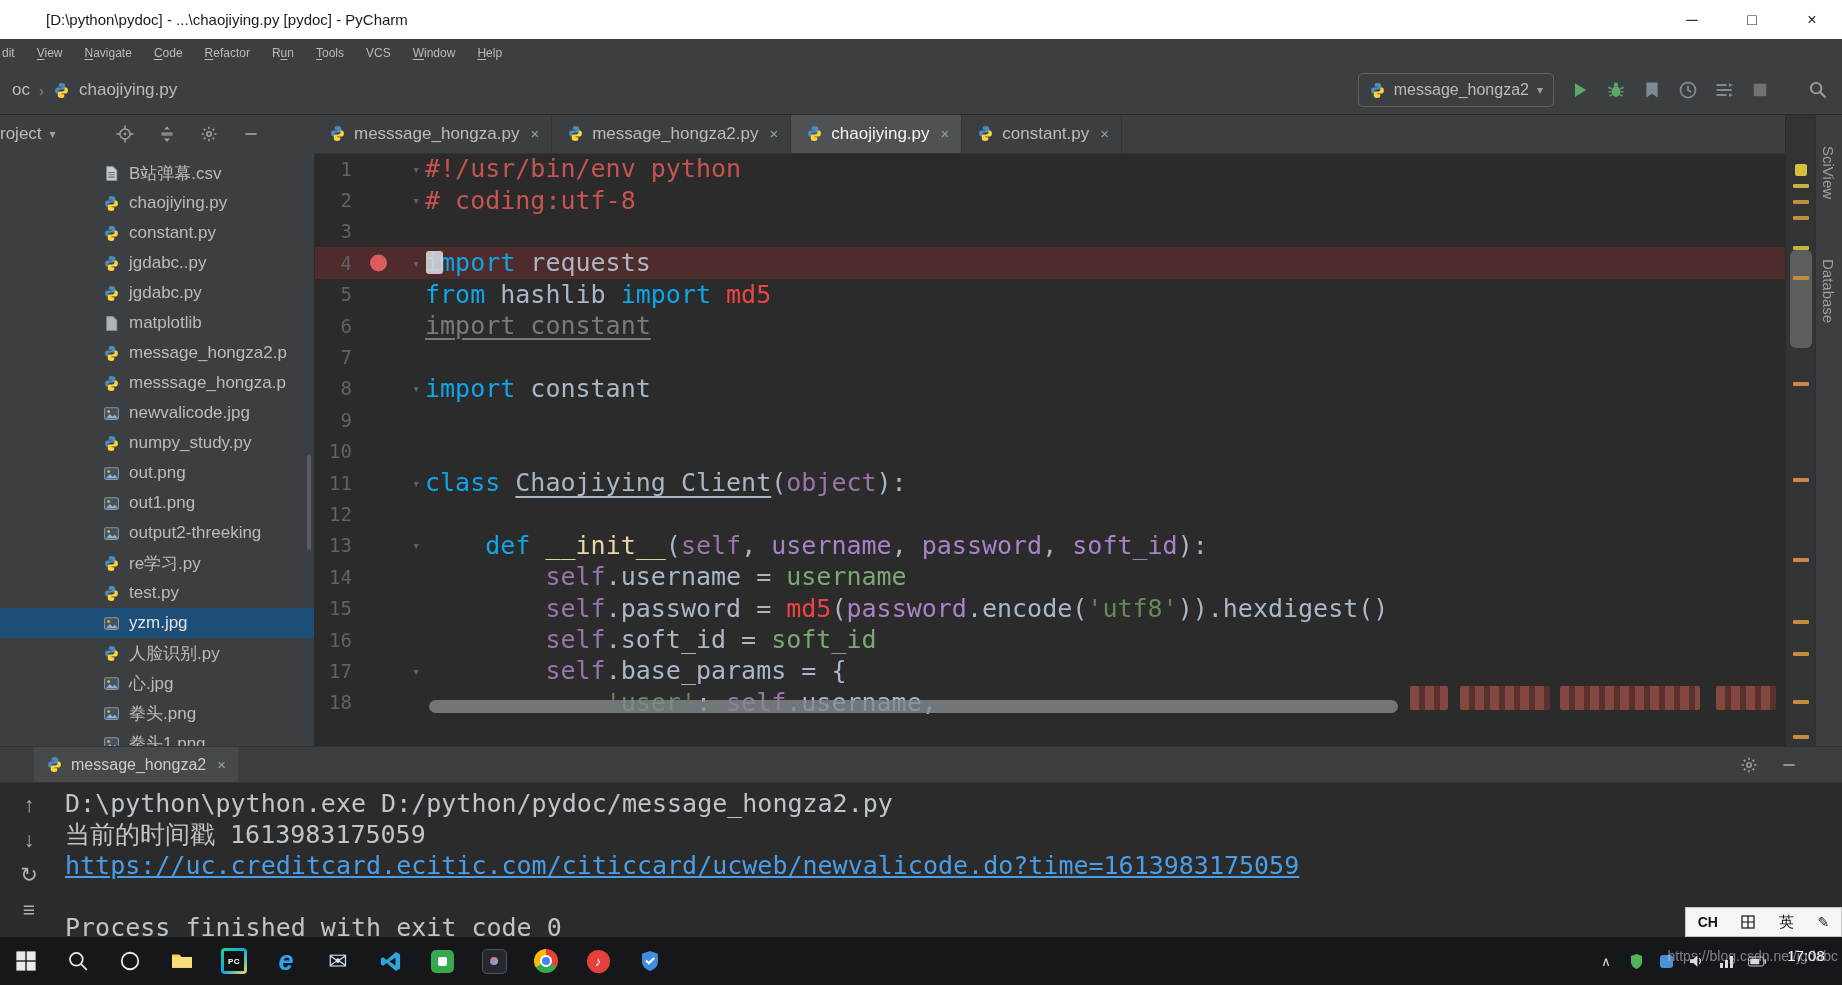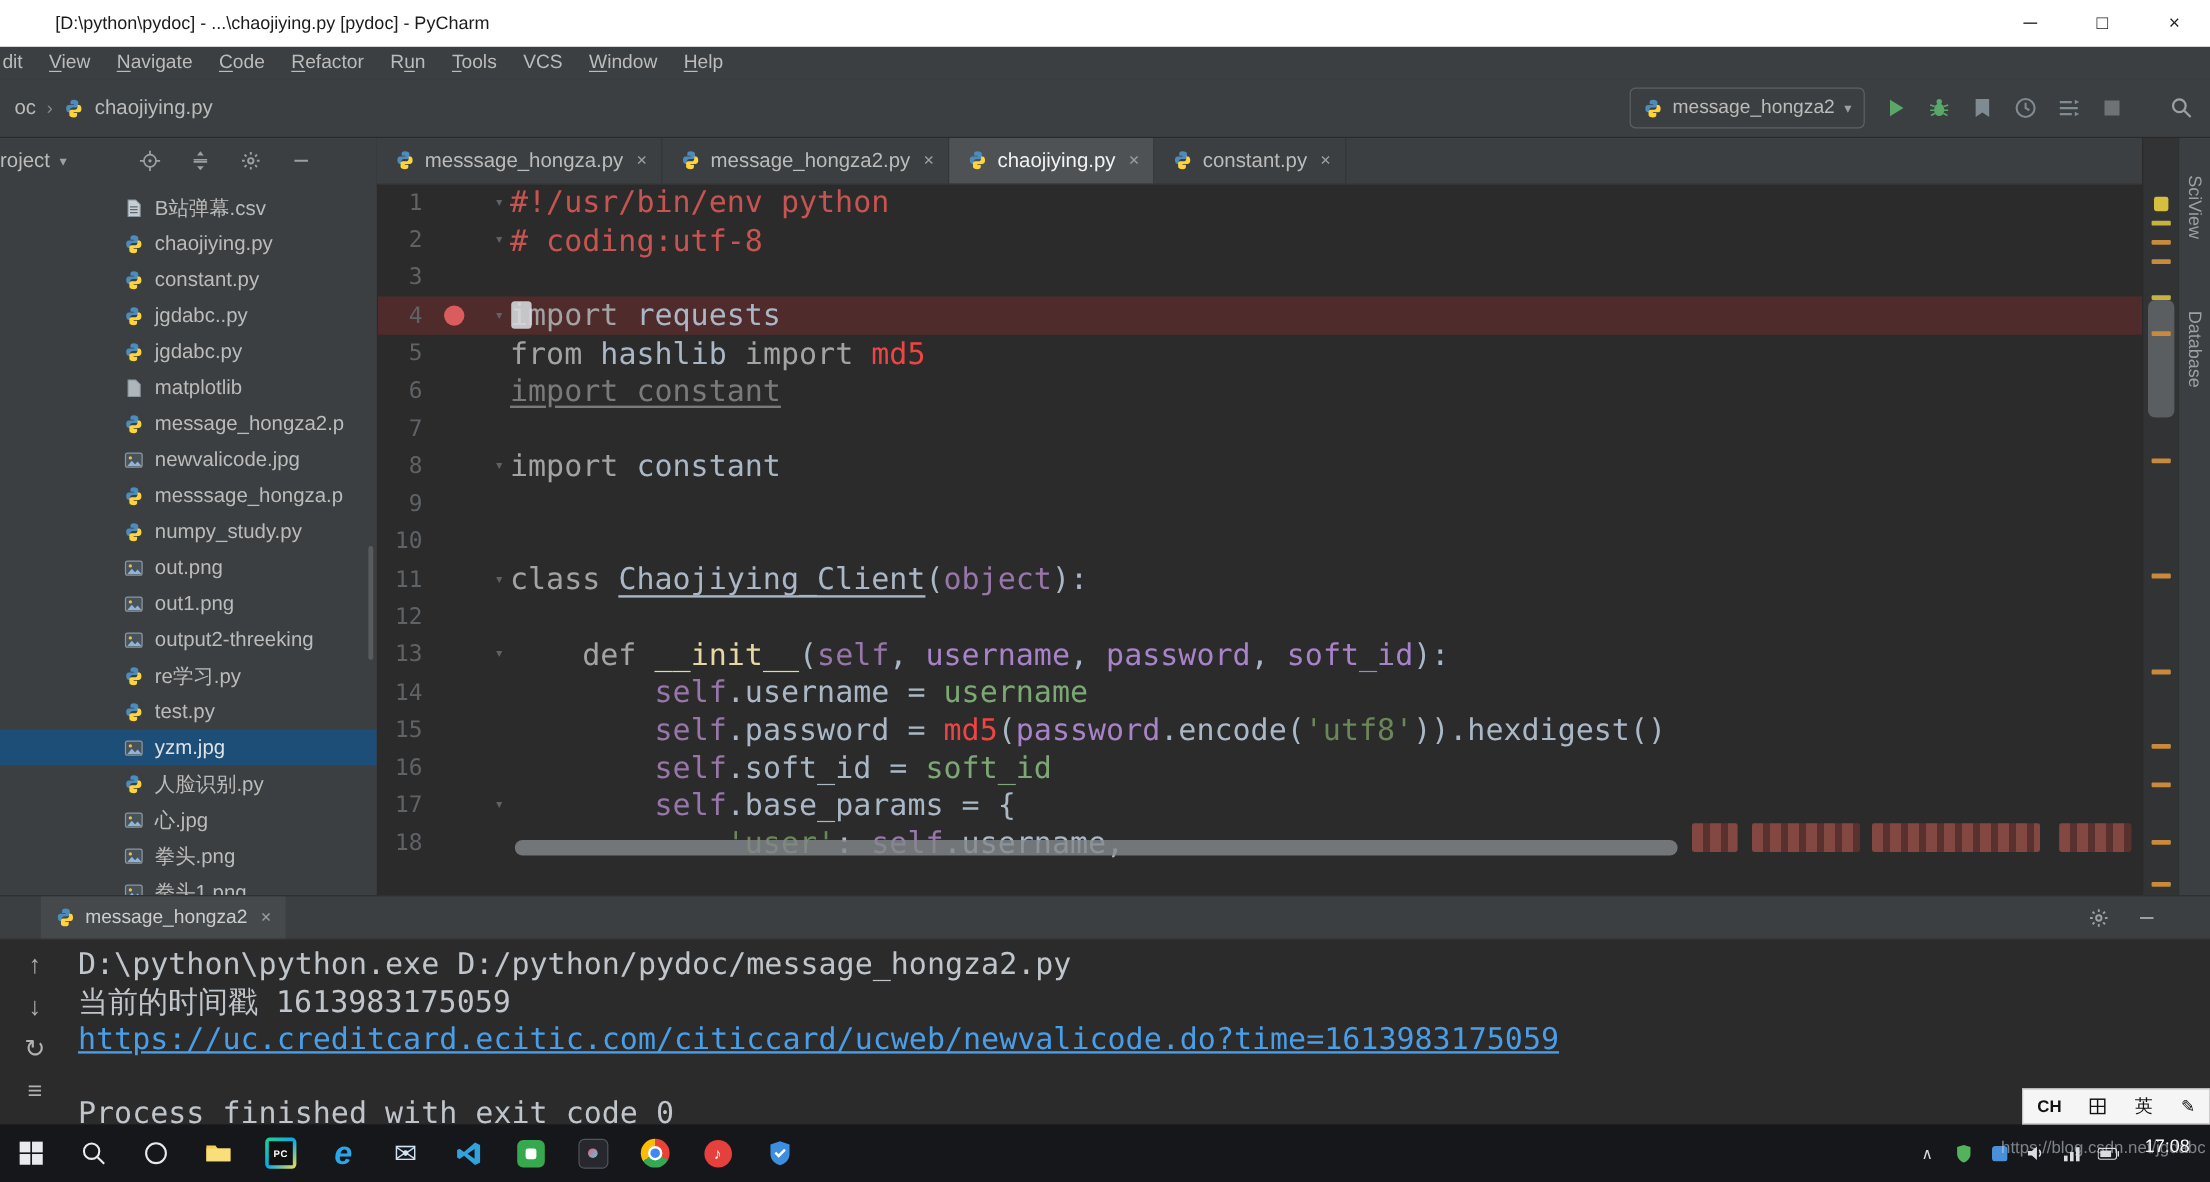--- a/index.html
+++ b/index.html
@@ -9,21 +9,21 @@
 
   
   .titlebar{position:absolute;left:0;top:0;right:0;height:39px;background:#FFFFFF;color:#1b1b1b;
             display:flex;align-items:center;z-index:4;padding-left:36px;}
   .title-text{padding-left:10px;font-size:15px;}
   .win-controls{margin-left:auto;display:flex;height:100%;}
   .win-btn{width:60px;display:flex;align-items:center;justify-content:center;font-size:16px;color:#222;}
 
   
   .menubar{position:absolute;top:39px;left:0;right:0;height:27px;background:#3C3F41;display:flex;
-           align-items:center;color:#BBBBBB;font-size:16px;border-bottom:1px solid #323232;z-index:3;}
+           align-items:center;color:#BBBBBB;font-size:12px;border-bottom:1px solid #323232;z-index:3;}
   .menu-item{padding:0 11px;}
   .menu-item:first-child{padding-left:2px;}
   .menu-item u{text-decoration:underline;text-underline-offset:2px;}
 
   
   .toolbar{position:absolute;top:66px;left:0;right:0;height:48px;background:#3C3F41;display:flex;
            align-items:center;border-bottom:1px solid #282B2C;z-index:3;}
   .breadcrumb{display:flex;align-items:center;font-size:17px;color:#BBBBBB;padding-left:12px;gap:9px;}
   .bc-chev{color:#8A8D90;font-size:15px;}
   .toolbar-right{margin-left:auto;display:flex;align-items:center;gap:16px;padding-right:14px;}
@@ -60,21 +60,21 @@
   .code-row.bp{background:#4F2B2B;}
   .ln{width:38px;text-align:right;color:#606366;font-size:19px;flex:none;
       font-family:"DejaVu Sans Mono",monospace;}
   .markcell{width:73px;flex:none;position:relative;height:100%;}
   .bp-dot{position:absolute;left:18px;top:50%;transform:translateY(-50%);width:17px;height:17px;
           border-radius:50%;background:#DB5C5C;}
   .fold{position:absolute;right:5px;top:50%;transform:translateY(-50%);color:#606366;font-size:13px;}
   .code-text{flex:1;white-space:pre;}
   .caret-blob{position:absolute;left:112px;top:4px;width:17px;height:23px;background:rgba(215,220,223,.88);
               border-radius:3px;z-index:2;}
-  .s-red{color:#C75450;} .s-kw{color:#a3a3a3;margin-top:36px;} .s-def{color:#A9B7C6;}
+  .s-red{color:#C75450;} .s-kw{color:#0ea5e9;margin-top:36px;} .s-def{color:#A9B7C6;}
   .s-gray{color:#7A7A7A;text-decoration:underline;text-underline-offset:4px;}
   .s-cls{color:#A9B7C6;text-decoration:underline;text-underline-offset:5px;}
   .s-purple{color:#9876AA;} .s-self{color:#9876AA;} .s-param{color:#A883C9;}
   .s-func{color:#E6D7A3;} .s-call{color:#ef4444;} .s-str{color:#6A8759;} .s-green{color:#7CA874;}
   .hscroll{position:absolute;left:115px;top:547px;width:969px;height:13px;background:#85898C;
            border-radius:7px;opacity:.8;z-index:3;}
   .err-chunk{position:absolute;top:533px;height:24px;border-radius:2px;opacity:.92;z-index:2;
              background:repeating-linear-gradient(90deg,#8A4A42 0 9px,#5C3230 9px 15px);}
 
   
@@ -313,35 +313,35 @@
             <svg width="17" height="17" viewBox="0 0 16 16">
               <path fill="#4B8BBE" d="M8 1C6 1 5.4 1.9 5.4 2.9V4.5h2.7v.6H3.9C2.8 5.1 2 6 2 7.9c0 1.9.8 3 1.9 3h1.2V9.2c0-1.2 1-2.1 2.1-2.1h2.7c.9 0 1.6-.8 1.6-1.7V2.9C11.5 1.9 10 1 8 1z"></path>
               <path fill="#FFD43B" d="M8 15c2 0 2.6-.9 2.6-1.9v-1.6H7.9v-.6h4.2c1.1 0 1.9-.9 1.9-2.8 0-1.9-.8-3-1.9-3h-1.2v1.7c0 1.2-1 2.1-2.1 2.1H6.1c-.9 0-1.6.8-1.6 1.7v2.5C4.5 14.1 6 15 8 15z"></path>
             </svg>
           </span>
           <span class="file-label">message_hongza2.p</span>
         </div>
         <div class="file-item">
           <span class="icon">
             <svg width="17" height="17" viewBox="0 0 16 16">
+              <path fill="#4B8BBE" d="M8 1C6 1 5.4 1.9 5.4 2.9V4.5h2.7v.6H3.9C2.8 5.1 2 6 2 7.9c0 1.9.8 3 1.9 3h1.2V9.2c0-1.2 1-2.1 2.1-2.1h2.7c.9 0 1.6-.8 1.6-1.7V2.9C11.5 1.9 10 1 8 1z"></path>
+              <path fill="#FFD43B" d="M8 15c2 0 2.6-.9 2.6-1.9v-1.6H7.9v-.6h4.2c1.1 0 1.9-.9 1.9-2.8 0-1.9-.8-3-1.9-3h-1.2v1.7c0 1.2-1 2.1-2.1 2.1H6.1c-.9 0-1.6.8-1.6 1.7v2.5C4.5 14.1 6 15 8 15z"></path>
+            </svg>
+          </span>
+          <span class="file-label">messsage_hongza.p</span>
+        </div>
+        <div class="file-item">
+          <span class="icon">
+            <svg width="17" height="17" viewBox="0 0 16 16">
               <rect x="1.5" y="2.5" width="13" height="11" rx="1.5" fill="#47525A" stroke="#8A97A0"></rect>
               <circle cx="5.3" cy="6.2" r="1.3" fill="#E2C24C"></circle>
               <path d="M3 12.5l3.4-4 2.6 2.6 2-2 3 3.4z" fill="#8FB3D9"></path>
             </svg>
           </span>
           <span class="file-label">newvalicode.jpg</span>
-        </div>
-        <div class="file-item">
-          <span class="icon">
-            <svg width="17" height="17" viewBox="0 0 16 16">
-              <path fill="#4B8BBE" d="M8 1C6 1 5.4 1.9 5.4 2.9V4.5h2.7v.6H3.9C2.8 5.1 2 6 2 7.9c0 1.9.8 3 1.9 3h1.2V9.2c0-1.2 1-2.1 2.1-2.1h2.7c.9 0 1.6-.8 1.6-1.7V2.9C11.5 1.9 10 1 8 1z"></path>
-              <path fill="#FFD43B" d="M8 15c2 0 2.6-.9 2.6-1.9v-1.6H7.9v-.6h4.2c1.1 0 1.9-.9 1.9-2.8 0-1.9-.8-3-1.9-3h-1.2v1.7c0 1.2-1 2.1-2.1 2.1H6.1c-.9 0-1.6.8-1.6 1.7v2.5C4.5 14.1 6 15 8 15z"></path>
-            </svg>
-          </span>
-          <span class="file-label">messsage_hongza.p</span>
         </div>
         <div class="file-item">
           <span class="icon">
             <svg width="17" height="17" viewBox="0 0 16 16">
               <path fill="#4B8BBE" d="M8 1C6 1 5.4 1.9 5.4 2.9V4.5h2.7v.6H3.9C2.8 5.1 2 6 2 7.9c0 1.9.8 3 1.9 3h1.2V9.2c0-1.2 1-2.1 2.1-2.1h2.7c.9 0 1.6-.8 1.6-1.7V2.9C11.5 1.9 10 1 8 1z"></path>
               <path fill="#FFD43B" d="M8 15c2 0 2.6-.9 2.6-1.9v-1.6H7.9v-.6h4.2c1.1 0 1.9-.9 1.9-2.8 0-1.9-.8-3-1.9-3h-1.2v1.7c0 1.2-1 2.1-2.1 2.1H6.1c-.9 0-1.6.8-1.6 1.7v2.5C4.5 14.1 6 15 8 15z"></path>
             </svg>
           </span>
           <span class="file-label">numpy_study.py</span>
         </div>

